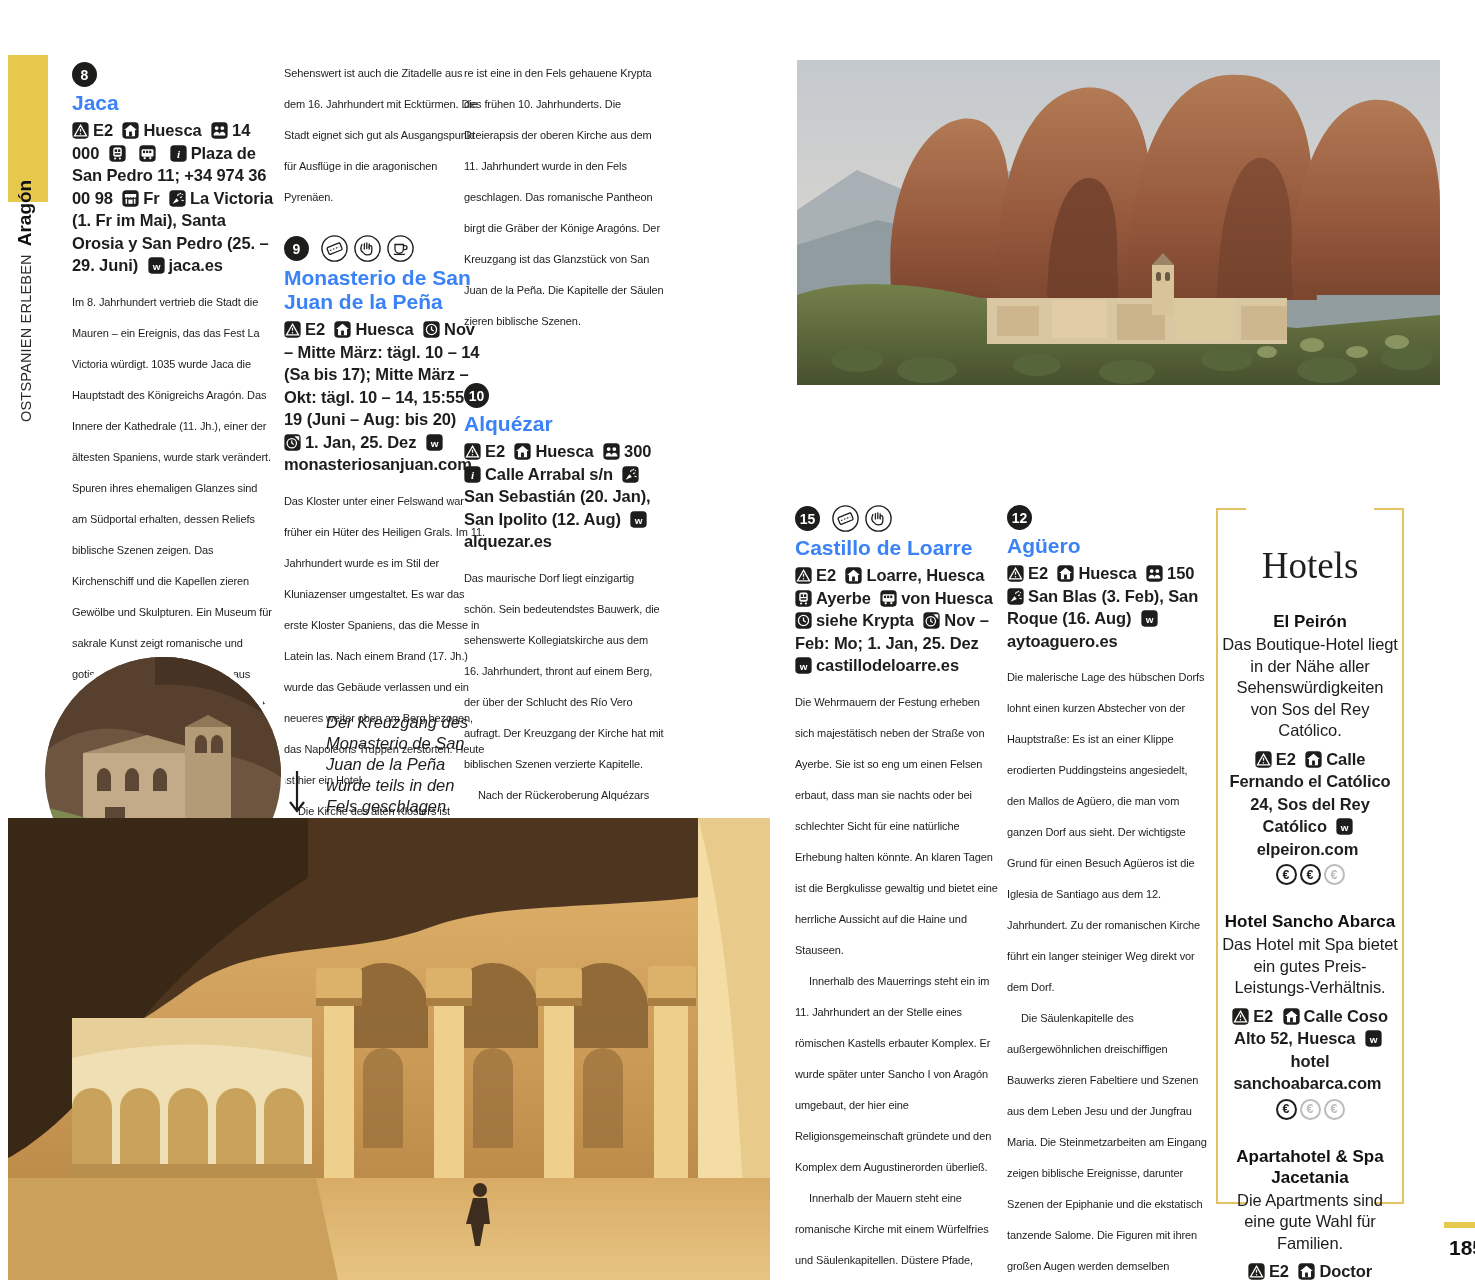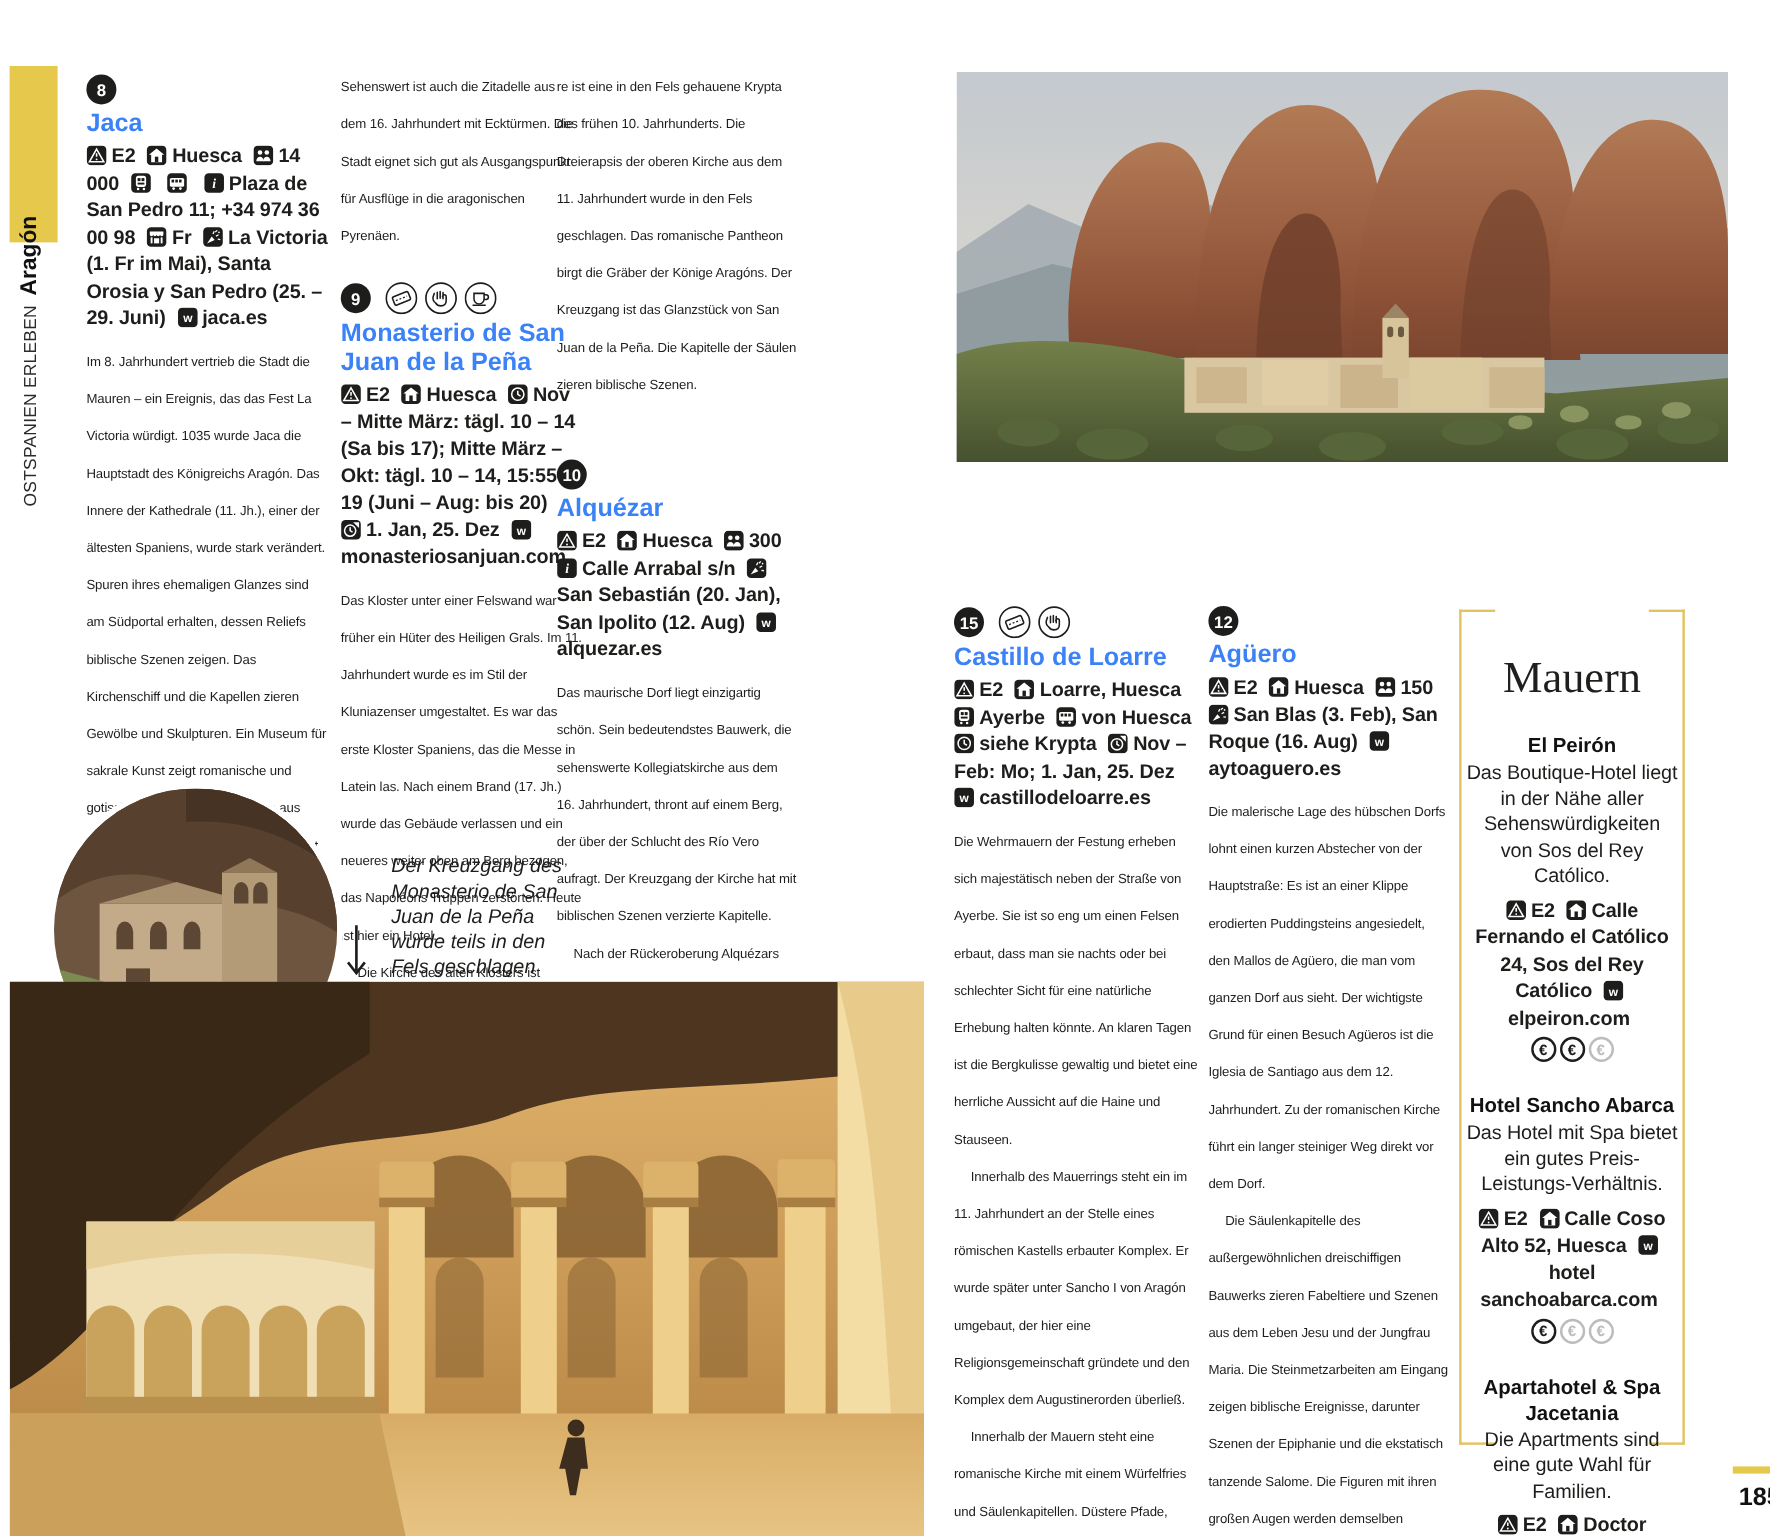--- a/index.html
+++ b/index.html
@@ -511,21 +511,21 @@
   </div>
 
   <div id="hotels">
     <div class="hline" style="left:0;top:0;width:2px;height:696px"></div>
     <div class="hline" style="right:0;top:0;width:2px;height:696px"></div>
     <div class="hline" style="left:0;top:0;width:30px;height:2px"></div>
     <div class="hline" style="right:0;top:0;width:30px;height:2px"></div>
     <div class="hline" style="left:0;bottom:0;width:30px;height:2px"></div>
     <div class="hline" style="right:0;bottom:0;width:30px;height:2px"></div>
     <div class="inner">
-      <h2 class="hotels-title">Mauern</h2>
+      <h2 class="hotels-title">Hotels</h2>
 
       <div class="hotel">
         <h3>El Peirón</h3>
         <div class="desc">Das Boutique-Hotel liegt in der Nähe aller Sehenswürdigkeiten von Sos del Rey Católico.</div>
         <div class="details"><span class="dseg"><span class="dicon"><svg viewBox="0 0 24 24">
                   <rect x="0.5" y="0.5" width="23" height="23" rx="5" fill="#1d1d1b"></rect>
                   <path d="M12 4.5 L20.5 19.5 H3.5 Z" fill="none" stroke="#fff" stroke-width="1.8"></path>
                   <path d="M12 9.5 v4.2" stroke="#fff" stroke-width="1.8"></path>
                   <circle cx="12" cy="16.6" r="1.1" fill="#fff"></circle>
                 </svg></span><span>E2</span></span> <span class="dseg"><span class="dicon"><svg viewBox="0 0 24 24">

